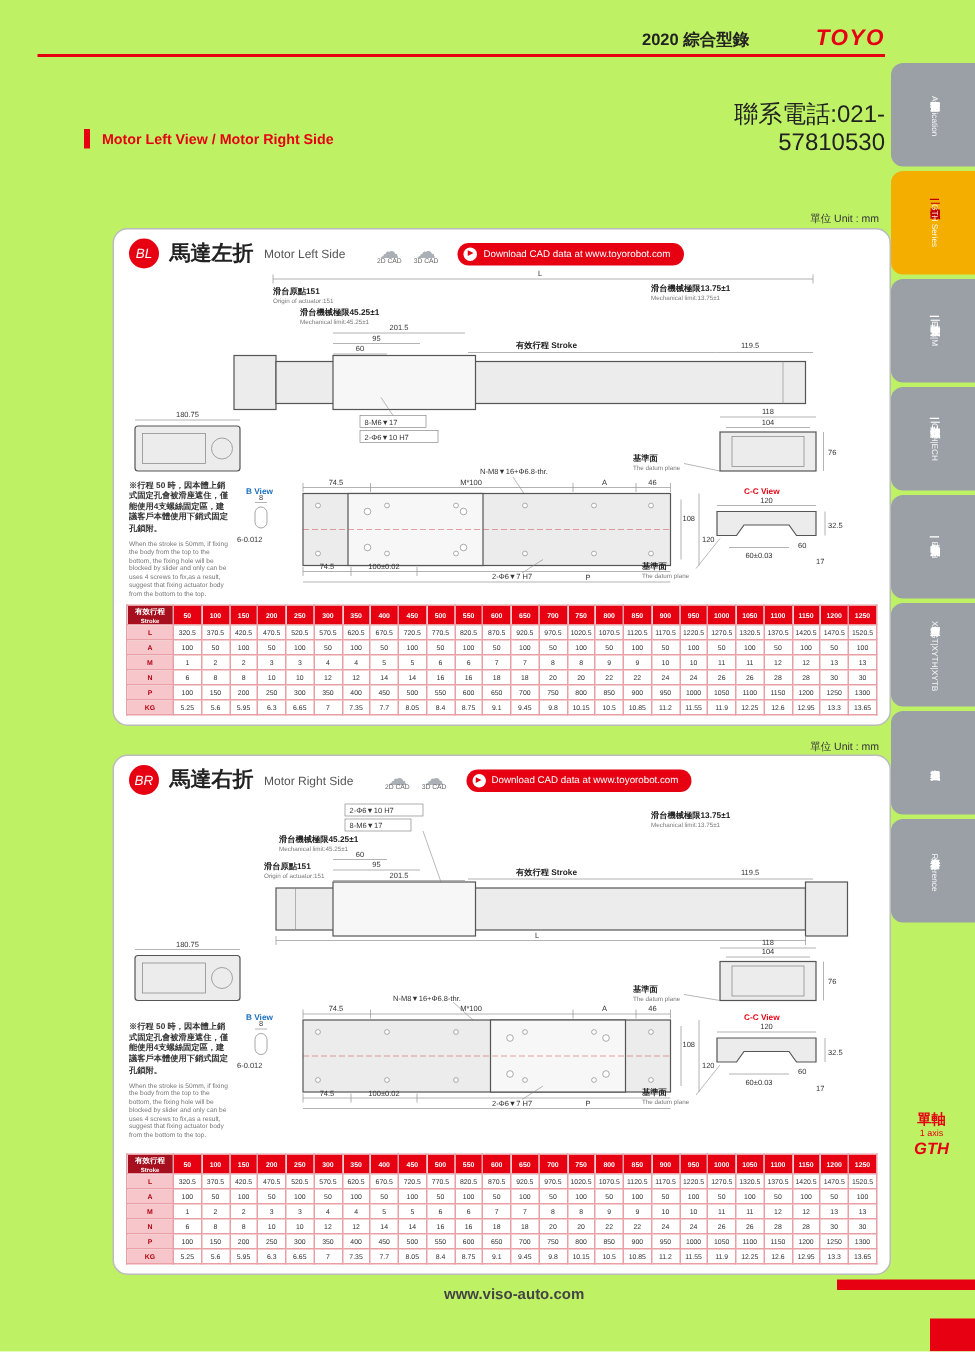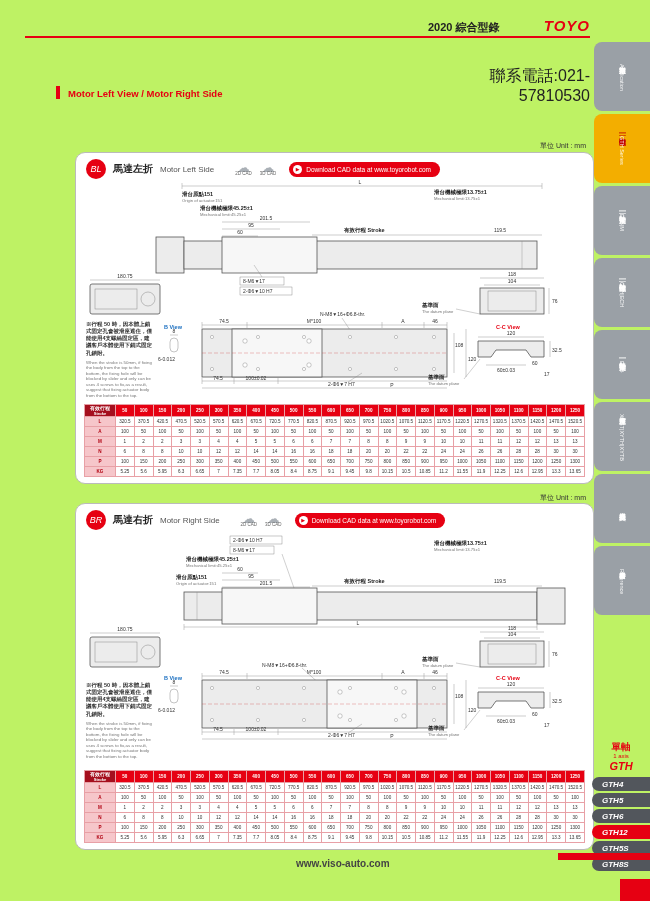--- a/index.html
+++ b/index.html
@@ -15,36 +15,36 @@
   .page-title .en{font-size:9.5px;font-weight:bold;color:#e60012;margin-top:2px;}
   
   .side-tabs{position:absolute;top:42px;right:0;width:56px;display:flex;flex-direction:column;gap:3px;}
   .side-tab{height:69px;background:#9aa0a6;border-radius:8px 0 0 8px;color:#fff;display:flex;align-items:center;justify-content:center;gap:2px;writing-mode:vertical-rl;}
   .side-tab .tab-zh{font-size:6.5px;font-weight:bold;}
   .side-tab .tab-en{font-size:5.5px;opacity:.92;}
   .side-tab.active{background:#f3ae00;}
   .side-tab.active .tab-zh{color:#c00000;}
   
   .models{position:absolute;top:742px;right:0;width:58px;}
-  .models-head{text-align:center;color:#e60012;line-height:1.15;margin-bottom:5px;}
+  .models-head{text-align:center;color:#e60012;line-height:1.15;margin-bottom:21px;}
   .models-head .g-zh{font-size:9.5px;font-weight:bold;}
   .models-head .g-en{font-size:6px;}
   .models-head .g-code{font-size:11px;font-weight:bold;font-style:italic;}
   .model-item{height:14px;margin-bottom:2px;background:#52565c;color:#fff;border-radius:7px 0 0 7px;font-size:8px;font-weight:bold;font-style:italic;display:flex;align-items:center;padding-left:10px;}
   .model-item.active{background:#e60012;}
   
   .panel{position:absolute;left:75px;width:517px;border:1px solid #bbb;border-radius:10px;background:#fff;}
   #panel-bl{top:152px;height:330px;}
   #panel-br{top:503px;height:345px;}
   .unit{position:absolute;right:64px;font-size:7px;color:#333;}
   #unit-bl{top:141px;}
   #unit-br{top:493px;}
   .panel-head{display:flex;align-items:center;gap:7px;padding:6px 10px 0 10px;}
   .badge{width:20px;height:20px;border-radius:50%;background:#e60012;color:#fff;font-size:9px;font-weight:normal;font-style:italic;display:flex;align-items:center;justify-content:center;flex:0 0 auto;}
-  .p-zh{font-size:10px;font-weight:bold;color:#222;}
+  .p-zh{font-size:14px;font-weight:bold;color:#222;}
   .p-en{font-size:8px;color:#555;}
   .cad{display:flex;align-items:flex-start;gap:8px;margin-left:14px;}
   .cloud{text-align:center;line-height:1;}
   .cloud .glyph{font-size:13px;color:#aab0b6;display:block;}
   .cloud .lbl{display:block;font-size:4.5px;color:#666;margin-top:-2px;}
   .dl-pill{background:#e60012;color:#fff;border-radius:9px;font-size:6.5px;padding:3px 9px 3px 4px;display:flex;align-items:center;gap:4px;margin-left:6px;}
   .dl-dot{width:9px;height:9px;border-radius:50%;background:#fff;color:#e60012;font-size:5px;line-height:9px;text-align:center;flex:0 0 auto;}
   .drawing{position:absolute;left:6px;top:26px;width:505px;height:212px;}
   .note{position:absolute;left:10px;width:66px;}
   #panel-bl .note{top:168px;}
@@ -847,39 +847,18 @@
         </tbody>
       </table>
   </div>
 
   <div class="models">
     <div class="models-head">
       <div class="g-zh">單軸</div>
       <div class="g-en">1 axis</div>
       <div class="g-code">GTH</div>
     </div>
-    <div>
-
-    <div class="model-item">
-          <span>GTH4</span>
-        </div>
-        <div class="model-item">
-          <span>GTH5</span>
-        </div>
-        <div class="model-item">
-          <span>GTH6</span>
-        </div>
-        <div class="model-item active">
-          <span>GTH12</span>
-        </div>
-        <div class="model-item">
-          <span>GTH5S</span>
-        </div>
-        <div class="model-item">
-          <span>GTH8S</span>
-        </div>
-      </div>
   </div>
 
   <div class="footer-url">www.viso-auto.com</div>
   <div class="footer-redbar"></div>
   <div class="corner-red"></div>
 </div>
 
 </body></html>

